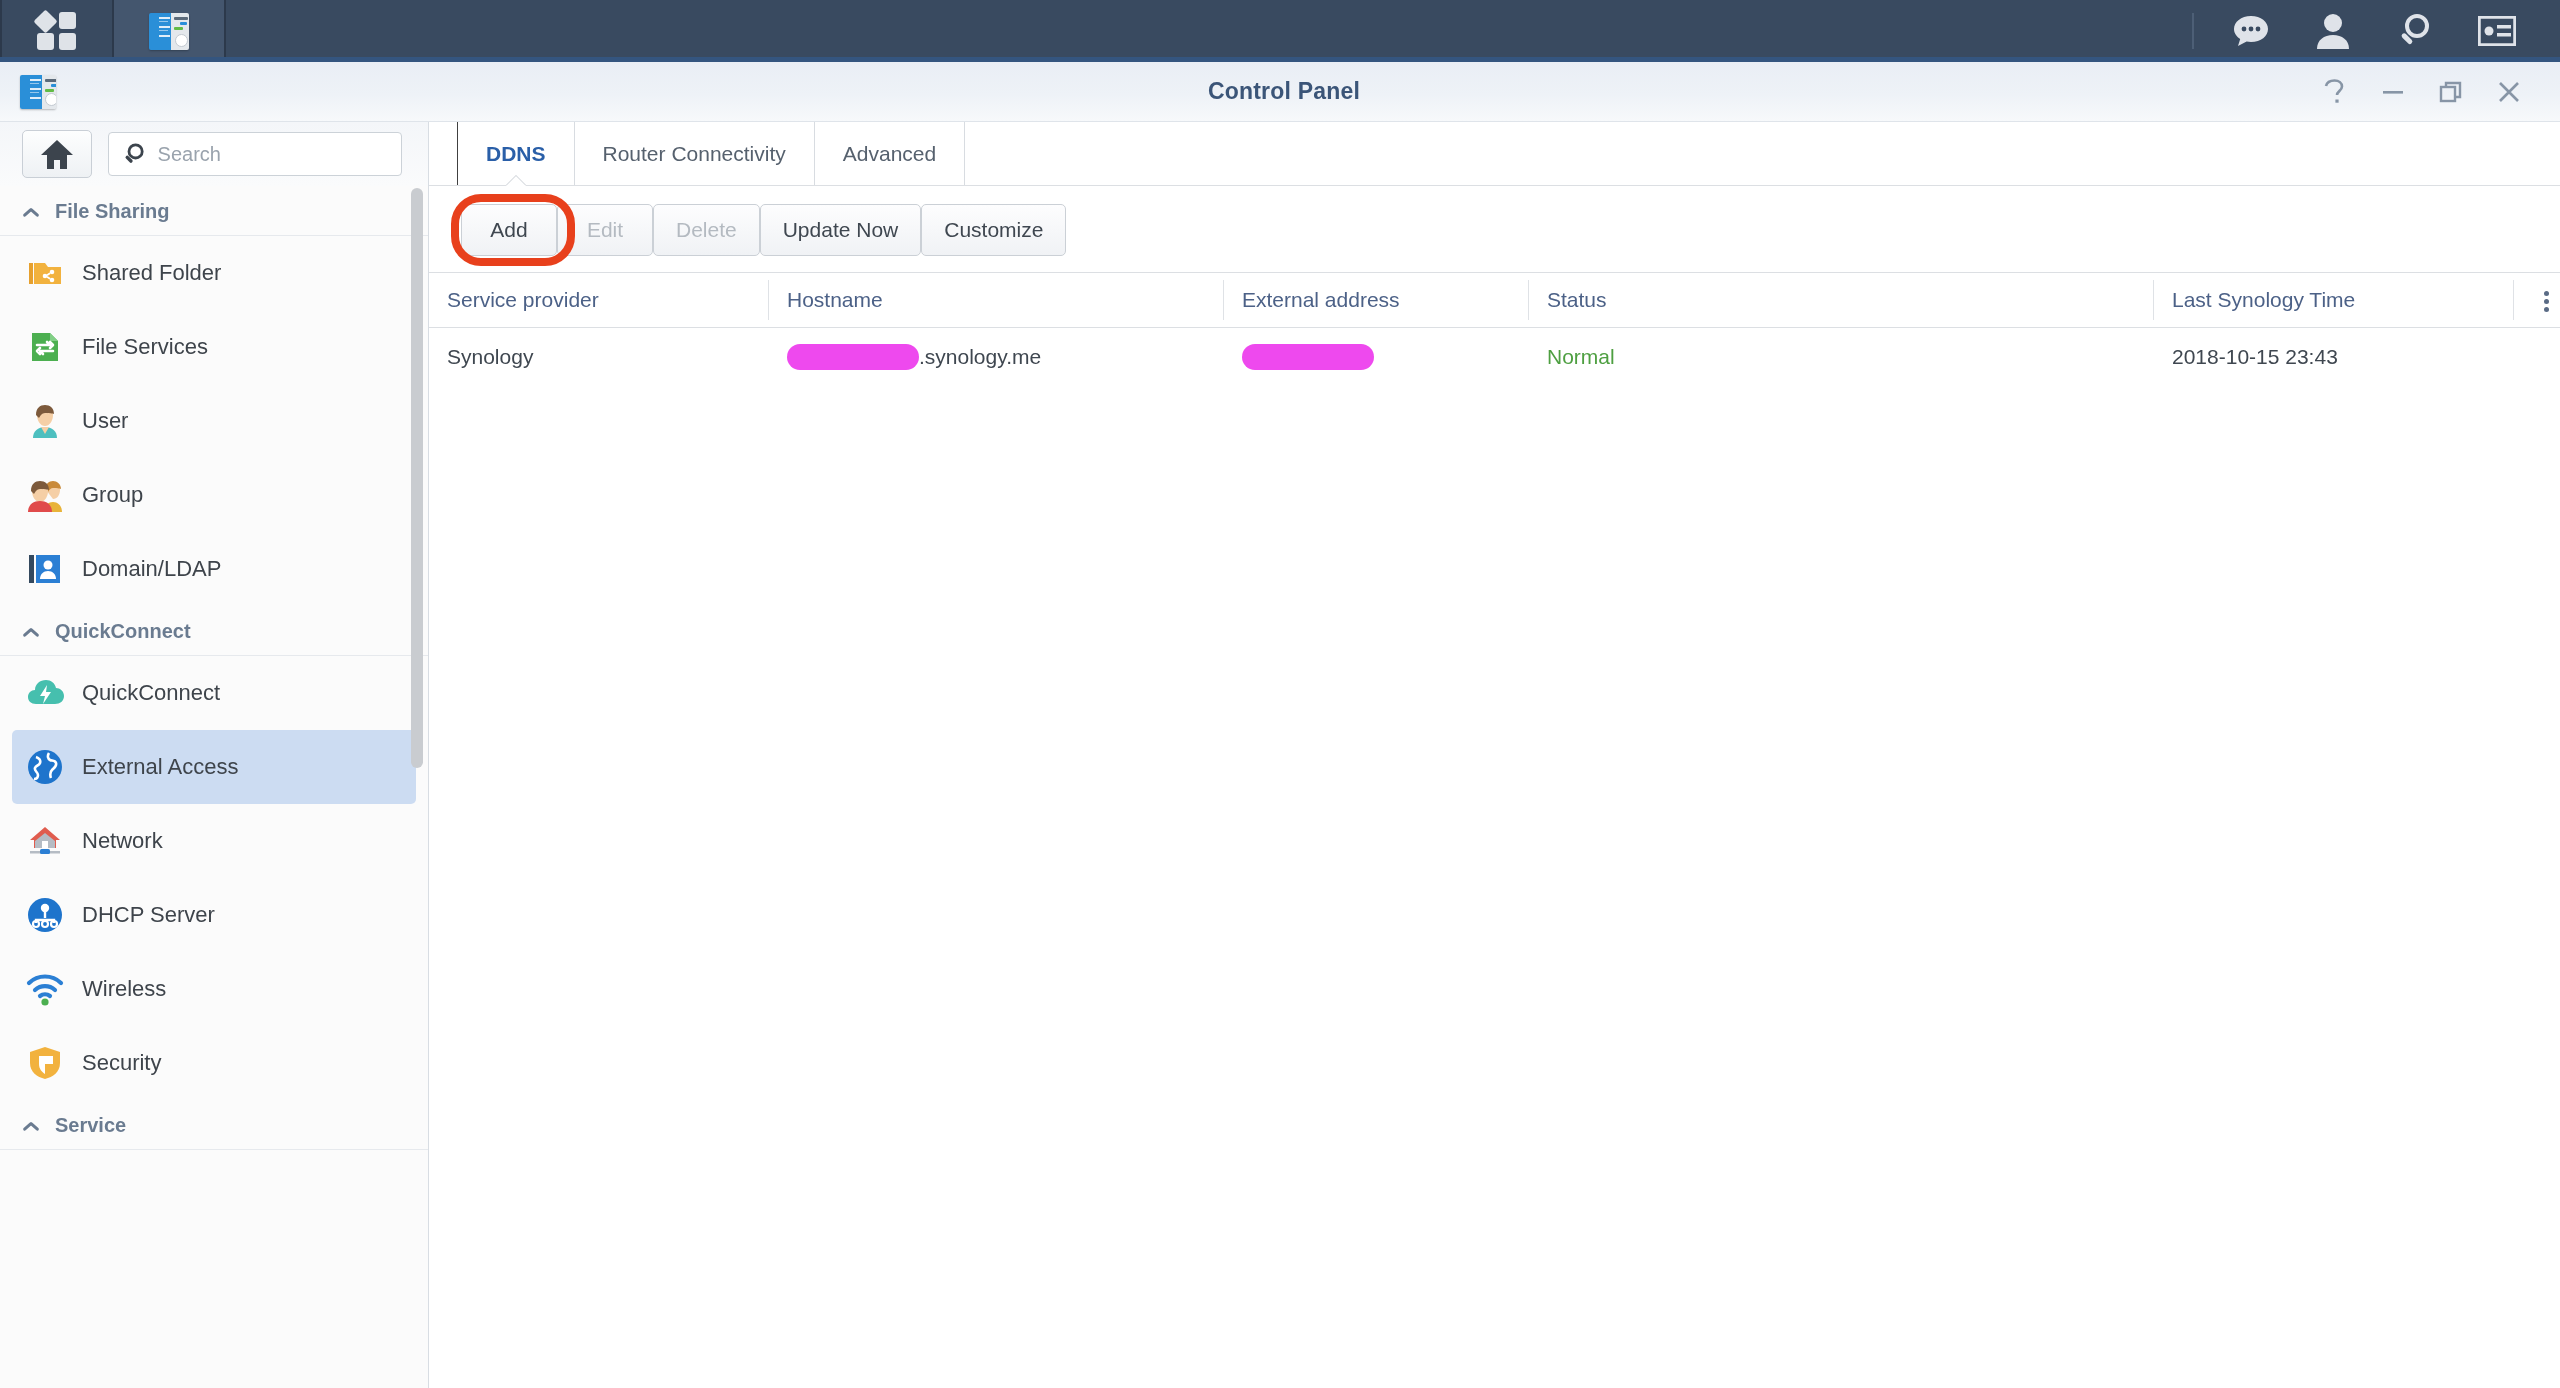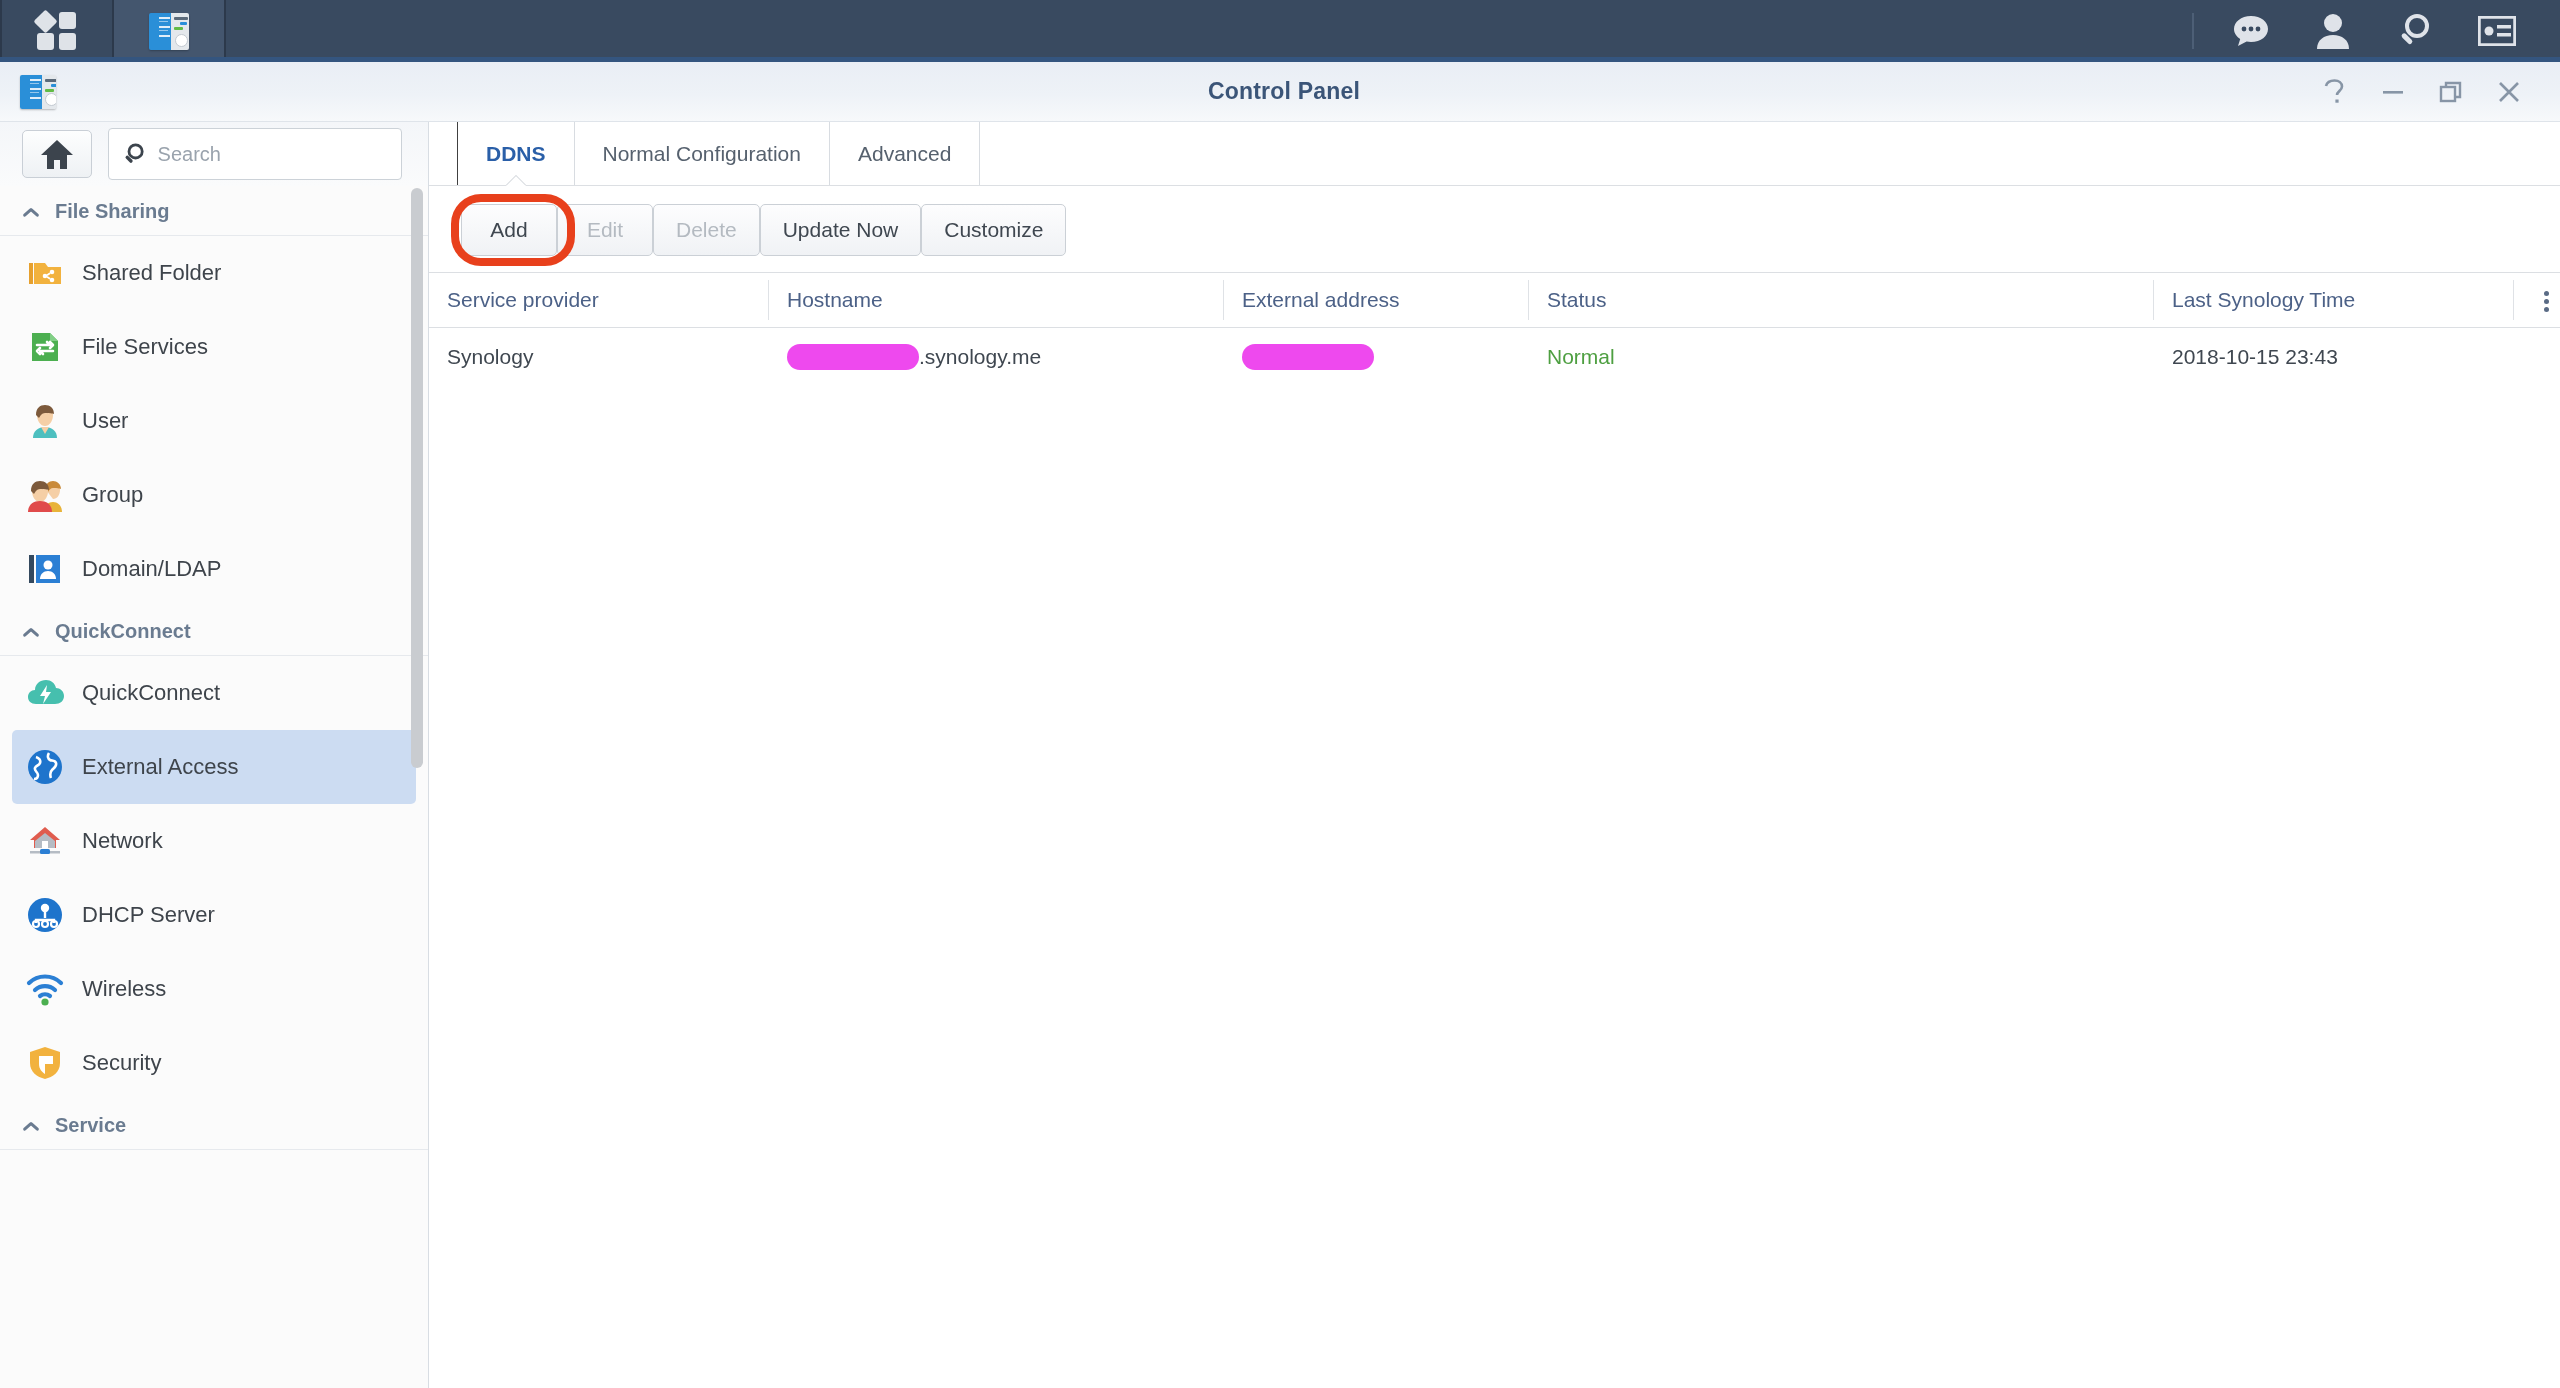--- a/index.html
+++ b/index.html
@@ -102,21 +102,21 @@
     height: 64px; display: flex; align-items: center; gap: 16px;
     padding: 0 26px 0 22px;
     background: linear-gradient(180deg,#f4f6f9 0%, #fafbfc 100%);
   }
   #home-btn {
     width: 70px; height: 48px; border: 1px solid #c9cfd6; border-radius: 5px;
     background: linear-gradient(180deg,#fdfefe 0%, #eef1f4 100%);
     display: flex; align-items: center; justify-content: center; cursor: pointer;
   }
   #search-box {
-    flex: 1; height: 52px; border: 1px solid #ccd2d8; border-radius: 4px;
+    flex: 1; height: 44px; border: 1px solid #ccd2d8; border-radius: 4px;
     background: #fff; display: flex; align-items: center; gap: 12px; padding: 0 14px;
     cursor: text;
   }
   #search-input {
     border: none; outline: none; font-size: 20px; color: #5e6a78;
     font-family: "Liberation Sans", sans-serif; background: transparent; width: 100%;
   }
   #search-input::placeholder { color: #9aa3ad; }
 
   #side-scroll { position: relative; height: 1202px; overflow: hidden; }
@@ -508,21 +508,21 @@
       </div>
     </div>
 
     <div id="main">
 
       <div id="tabs">
         <div class="tab active">
           <span>DDNS</span>
         </div>
         <div class="tab">
-          <span>Normal Configuration</span>
+          <span>Router Connectivity</span>
         </div>
         <div class="tab">
           <span>Advanced</span>
         </div>
       </div>
 
       <div id="toolbar">
         <button class="tbtn">Add</button>
         <button class="tbtn disabled">Edit</button>
         <button class="tbtn disabled">Delete</button>

